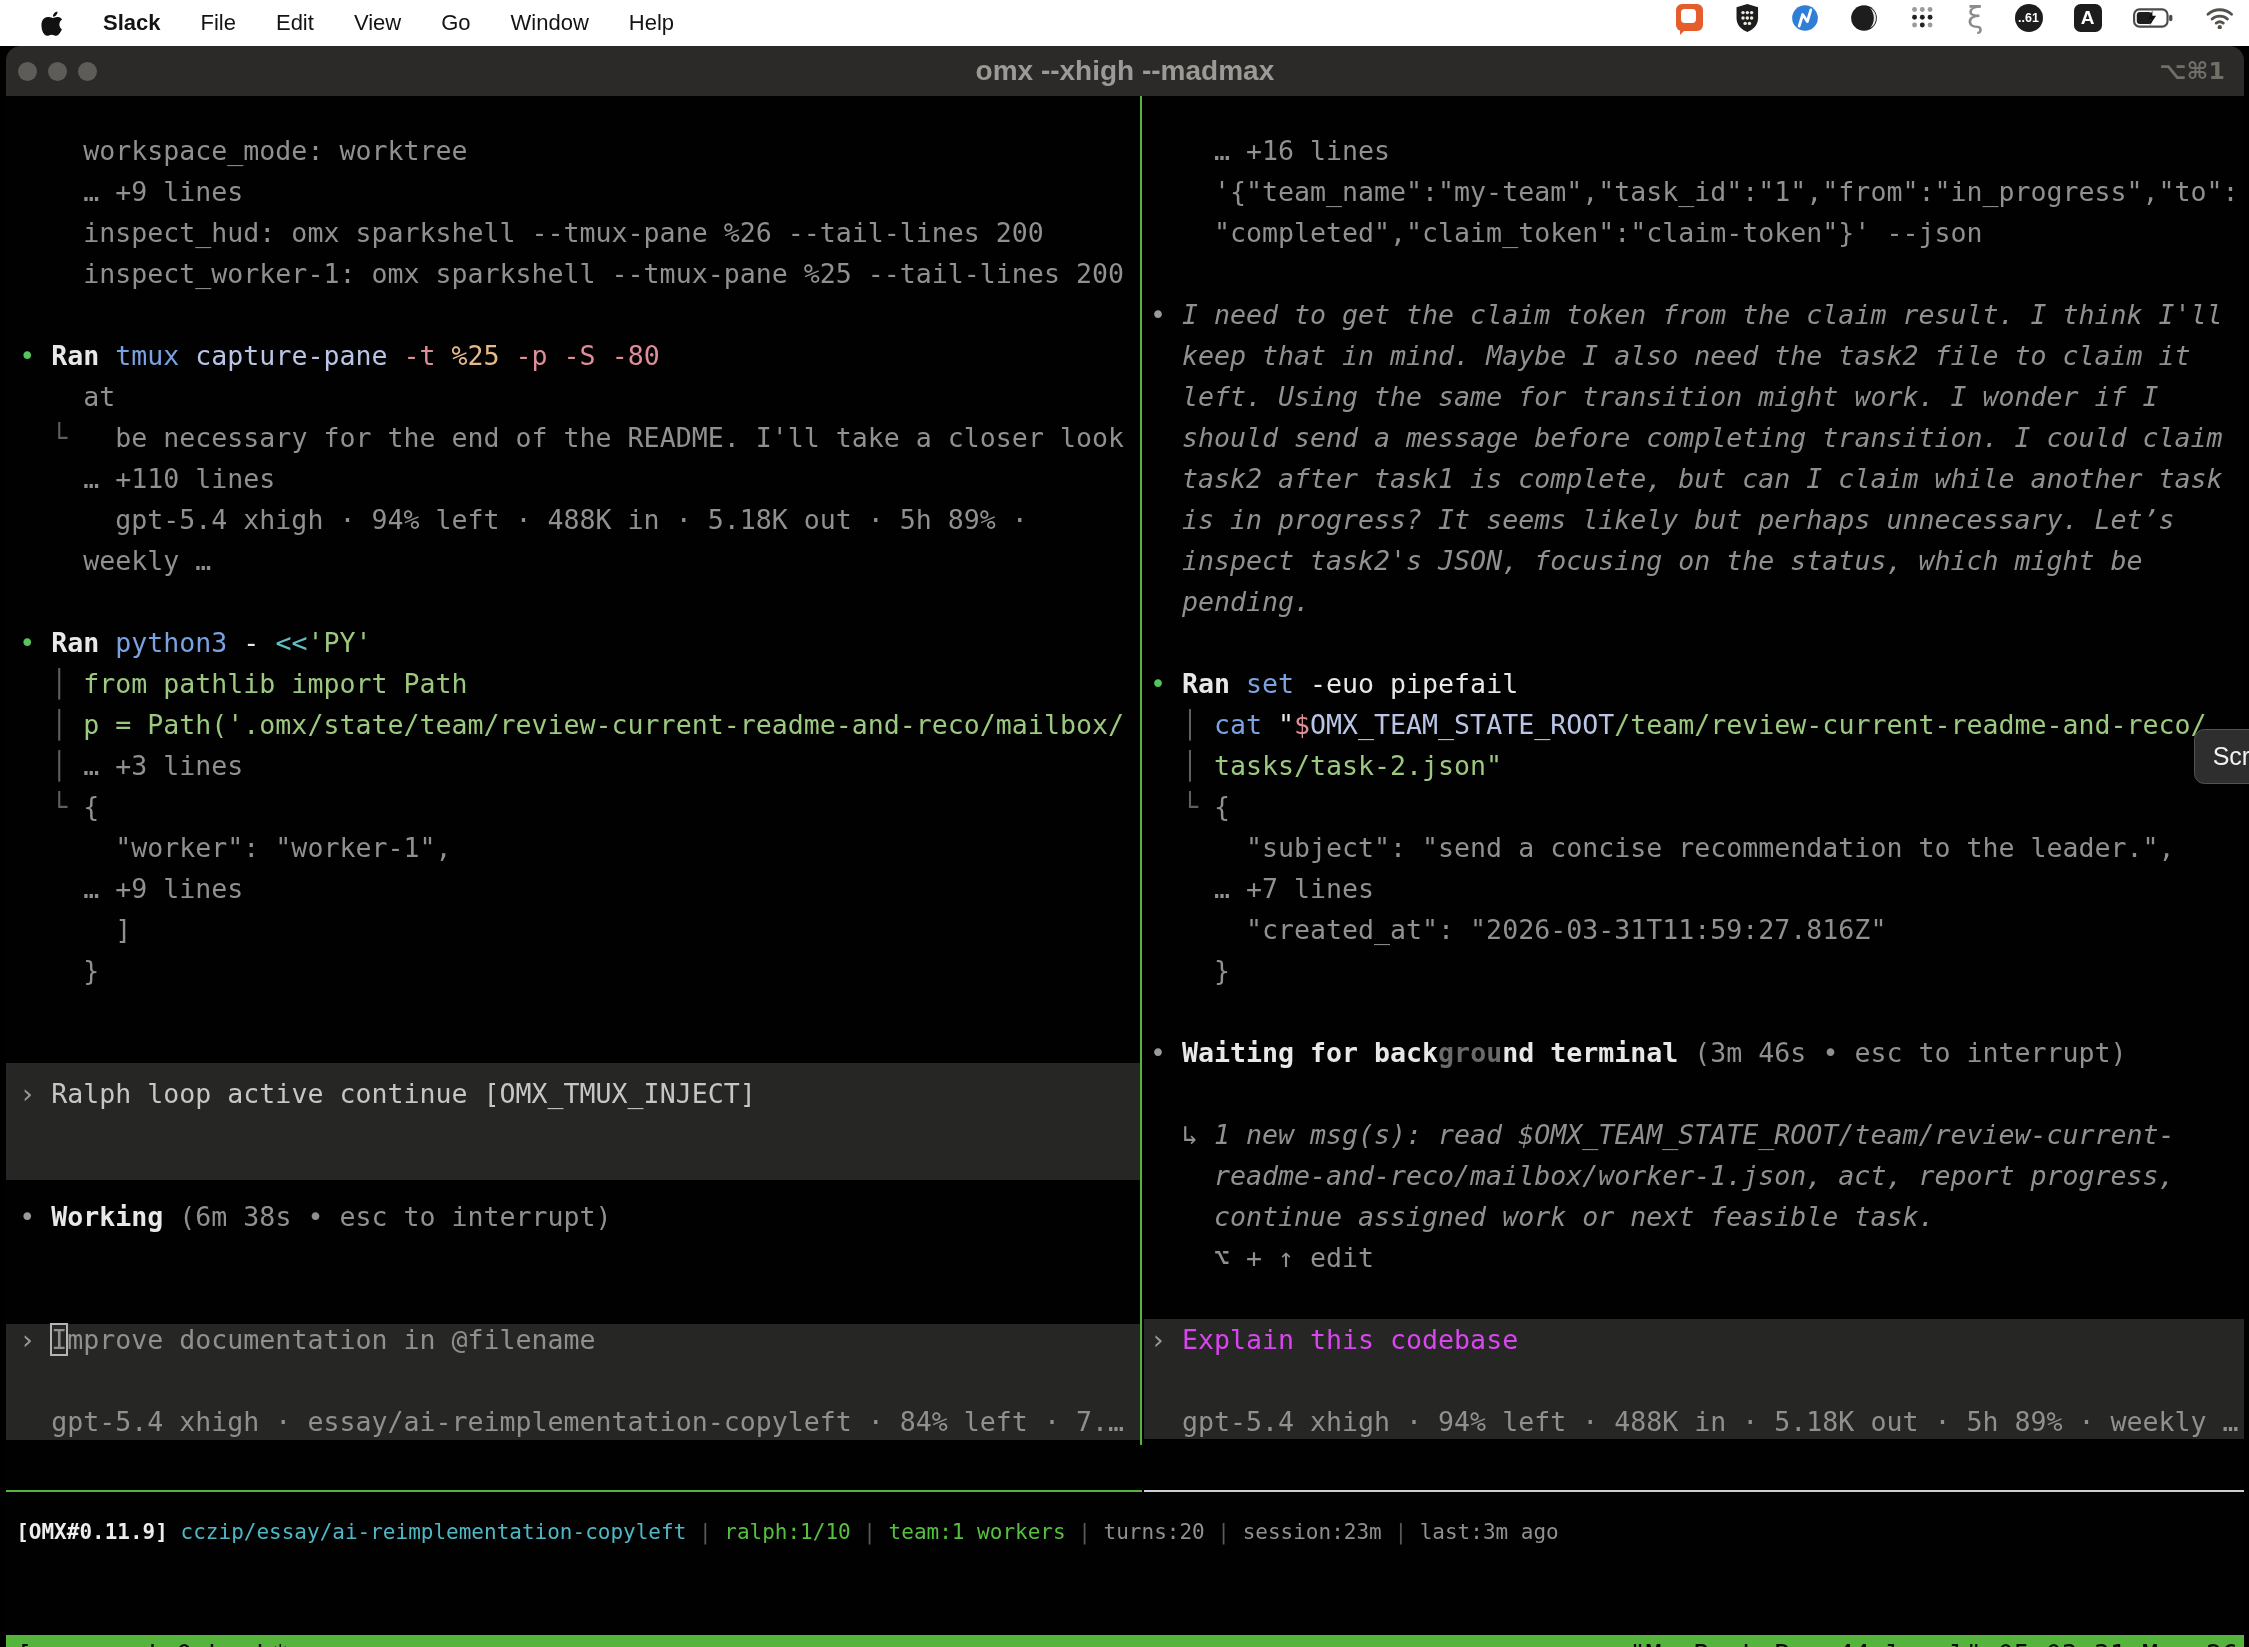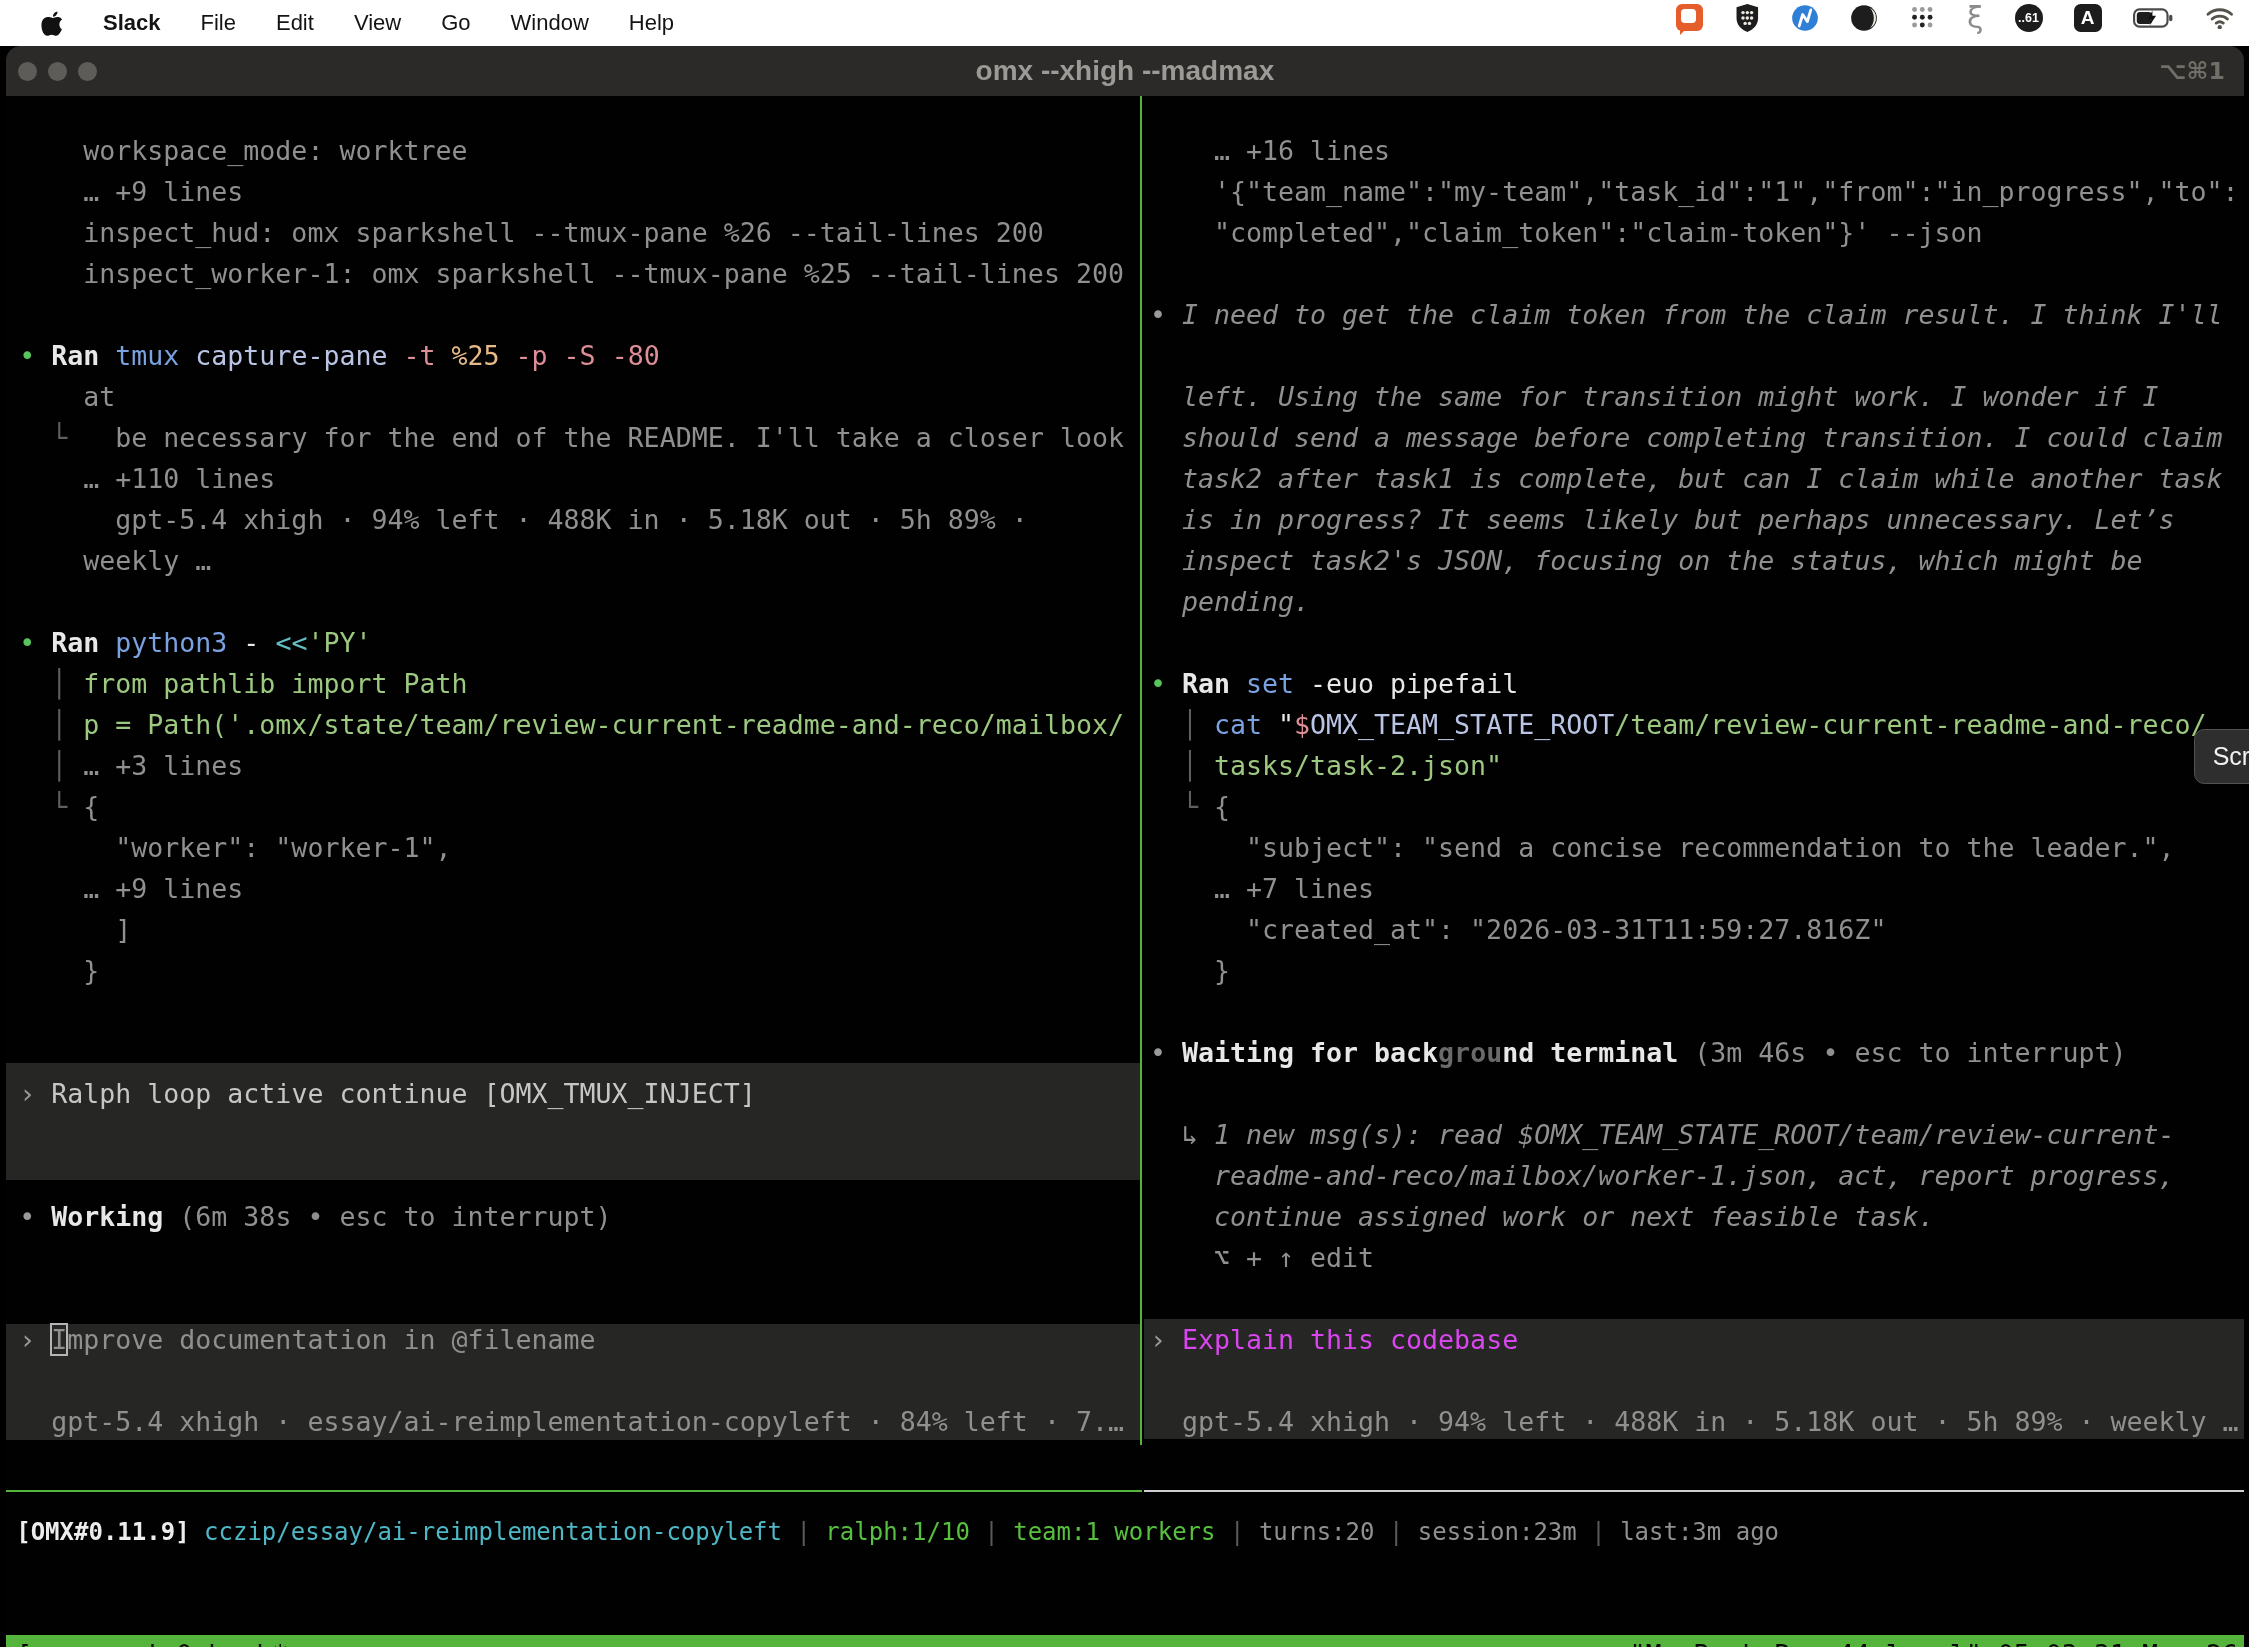--- a/index.html
+++ b/index.html
@@ -44,21 +44,21 @@
   .band-left-prompt{left:0;top:1228px;width:1135px;height:116px;}
   .band-right-prompt{left:1138px;top:1223px;width:1100px;height:120px;}
   .pane{position:absolute;top:34px;overflow:hidden;font-size:26.6px;color:#8f8f8f;}
   .pane-left{left:0;width:1134px;padding-left:13.3px;}
   .pane-right{left:1136px;width:1102px;padding-left:8px;}
   .tline{height:41px;line-height:41px;white-space:pre;}
   .cursor{outline:2.2px solid #b5b5b5;outline-offset:-1.5px;}
   .vdivider{position:absolute;left:1134px;top:0;width:2.2px;height:1349px;background:#55b43c;}
   .hborder-left{position:absolute;left:0;top:1394px;width:1136px;height:2.2px;background:#55b43c;}
   .hborder-right{position:absolute;left:1138px;top:1394px;width:1100px;height:2.2px;background:#cfcfcf;}
-  .statusline{position:absolute;left:10.3px;top:1416px;height:41px;line-height:41px;font-size:24px;white-space:pre;}
+  .statusline{position:absolute;left:10.3px;top:1416px;height:41px;line-height:41px;font-size:21px;white-space:pre;}
   .tmuxbar{position:absolute;left:0;top:1539px;width:100%;height:40px;background:#55b43c;color:#0a0a0a;font-size:26.6px;}
   .tmuxbar .tleft{position:absolute;left:10.3px;top:0;height:40px;line-height:40px;white-space:pre;}
   .tmuxbar .tright{position:absolute;right:5.9px;top:0;height:40px;line-height:40px;white-space:pre;}
   
   .screchip{position:absolute;left:2194px;top:729px;width:81px;height:55px;
     background:#2e2e2e;border:1.5px solid #535353;border-radius:10.3px;
     color:#f2f2f2;font-family:"Liberation Sans",sans-serif;font-size:25px;
     display:flex;align-items:center;padding-left:17.7px;box-sizing:border-box;}
 </style>
 </head>
@@ -195,21 +195,21 @@
         <div class="tline"><span style="color: rgb(154, 154, 154);">› </span><span class="cursor" style="color: rgb(144, 144, 144);">I</span><span style="color: rgb(144, 144, 144);">mprove documentation in @filename</span></div>
         <div class="tline"></div>
         <div class="tline"><span style="color: rgb(144, 144, 144);">  gpt-5.4 xhigh · essay/ai-reimplementation-copyleft · 84% left · 7.…</span></div>
       </div>
     <div class="pane pane-right">
         <div class="tline"><span style="color: rgb(144, 144, 144);">    … +16 lines</span></div>
         <div class="tline"><span style="color: rgb(144, 144, 144);">    '{"team_name":"my-team","task_id":"1","from":"in_progress","to":</span></div>
         <div class="tline"><span style="color: rgb(144, 144, 144);">    "completed","claim_token":"claim-token"}' --json</span></div>
         <div class="tline"></div>
         <div class="tline"><span style="color: rgb(154, 154, 154);">• </span><span style="color: rgb(144, 144, 144); font-style: italic;">I need to get the claim token from the claim result. I think I'll</span></div>
-        <div class="tline"><span>  </span></div>
+        <div class="tline"><span>  </span><span style="color: rgb(144, 144, 144); font-style: italic;">keep that in mind. Maybe I also need the task2 file to claim it</span></div>
         <div class="tline"><span>  </span><span style="color: rgb(144, 144, 144); font-style: italic;">left. Using the same for transition might work. I wonder if I</span></div>
         <div class="tline"><span>  </span><span style="color: rgb(144, 144, 144); font-style: italic;">should send a message before completing transition. I could claim</span></div>
         <div class="tline"><span>  </span><span style="color: rgb(144, 144, 144); font-style: italic;">task2 after task1 is complete, but can I claim while another task</span></div>
         <div class="tline"><span>  </span><span style="color: rgb(144, 144, 144); font-style: italic;">is in progress? It seems likely but perhaps unnecessary. Let’s</span></div>
         <div class="tline"><span>  </span><span style="color: rgb(144, 144, 144); font-style: italic;">inspect task2's JSON, focusing on the status, which might be</span></div>
         <div class="tline"><span>  </span><span style="color: rgb(144, 144, 144); font-style: italic;">pending.</span></div>
         <div class="tline"></div>
         <div class="tline"><span style="color: rgb(87, 196, 92);">• </span><span style="color: rgb(232, 232, 232); font-weight: bold;">Ran </span><span style="color: rgb(122, 162, 224);">set </span><span style="color: rgb(232, 232, 232);">-euo pipefail</span></div>
         <div class="tline"><span style="color: rgb(95, 95, 95);">  │ </span><span style="color: rgb(122, 162, 224);">cat </span><span style="color: rgb(232, 232, 232);">"</span><span style="color: rgb(221, 142, 151);">$</span><span style="color: rgb(186, 197, 230);">OMX_TEAM_STATE_ROOT</span><span style="color: rgb(156, 200, 127);">/team/review-current-readme-and-reco/</span></div>
         <div class="tline"><span style="color: rgb(95, 95, 95);">  │ </span><span style="color: rgb(156, 200, 127);">tasks/task-2.json"</span></div>

